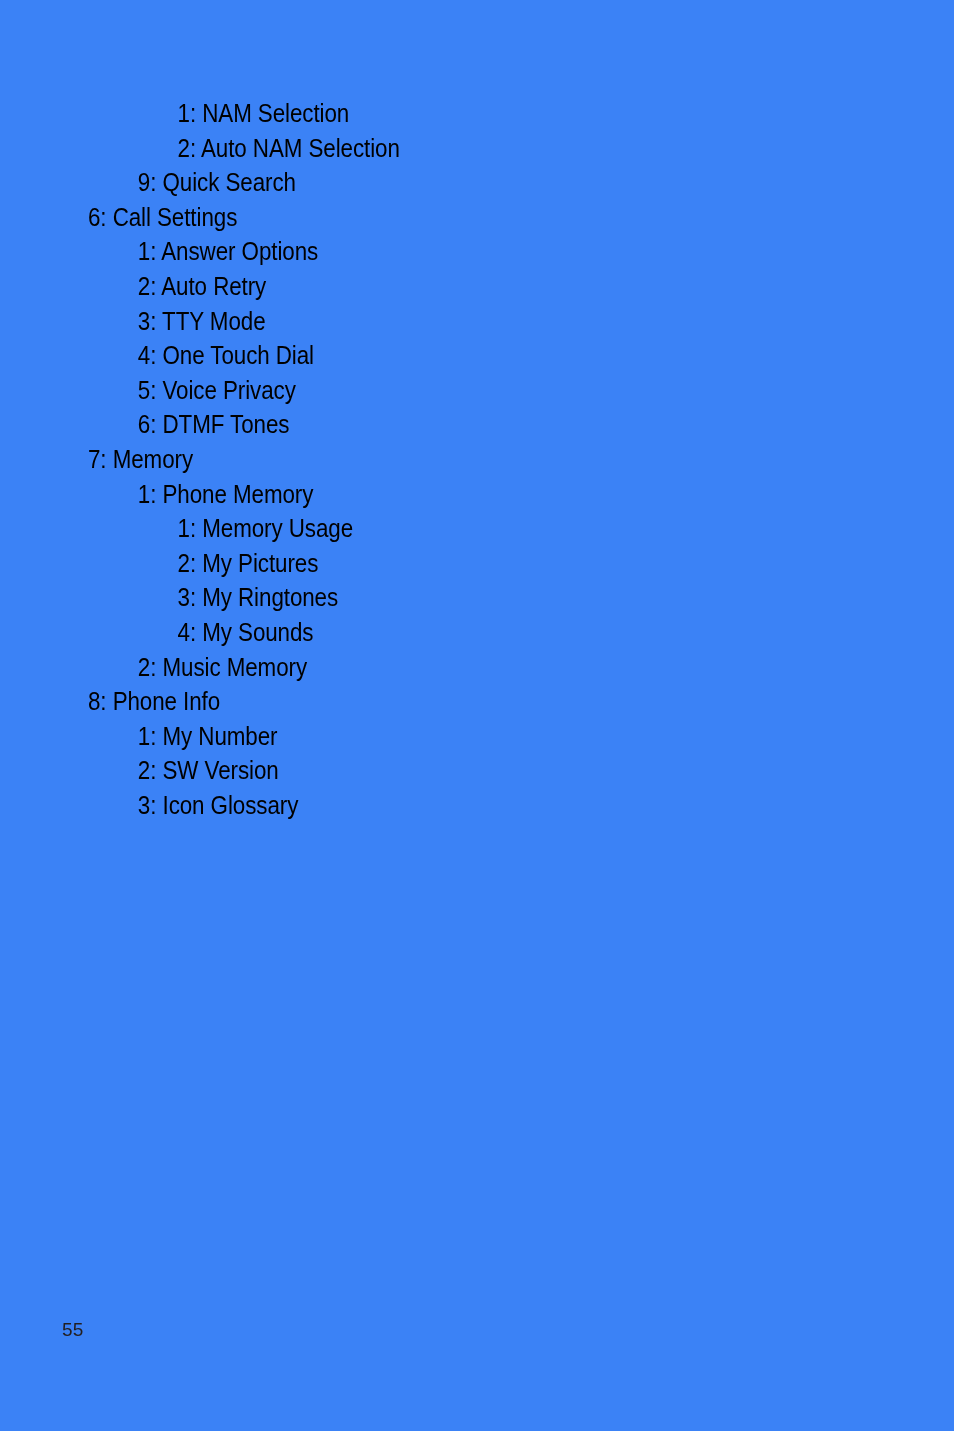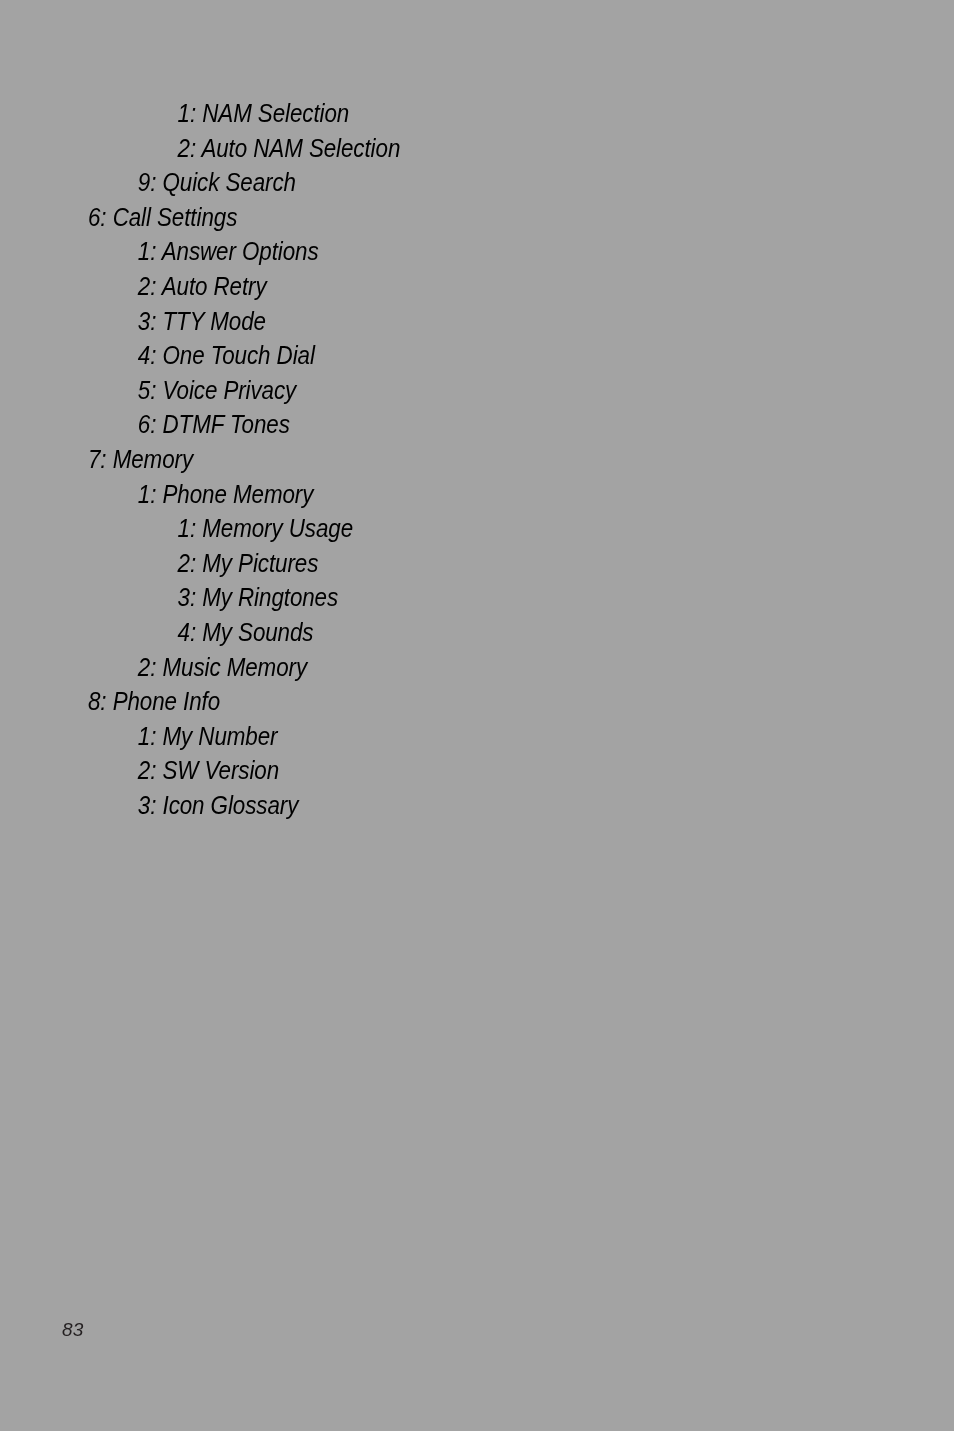--- a/index.html
+++ b/index.html
@@ -14,22 +14,21 @@
     overflow: hidden;
     font-family: "Liberation Sans", sans-serif;
     color: #000000;
     -webkit-font-smoothing: antialiased;
   }
 
   
   .page {
     position: absolute;
     inset: 0;
-    background: #a3a3a3;
-    font-style: italic;
+    background: #3b82f6;
   }
 
   
   .menu-outline {
     position: absolute;
     left: 88px;
     top: 96px;
     width: 760px;
   }
 
@@ -85,15 +84,15 @@
       <div class="outline-line lvl-2">2: My Pictures</div>
       <div class="outline-line lvl-2">3: My Ringtones</div>
       <div class="outline-line lvl-2">4: My Sounds</div>
       <div class="outline-line lvl-1">2: Music Memory</div>
       <div class="outline-line lvl-0">8: Phone Info</div>
       <div class="outline-line lvl-1">1: My Number</div>
       <div class="outline-line lvl-1">2: SW Version</div>
       <div class="outline-line lvl-1">3: Icon Glossary</div>
     </div>
 
-  <div class="folio">83</div>
+  <div class="folio">55</div>
 
 </div>
 
 </body></html>

